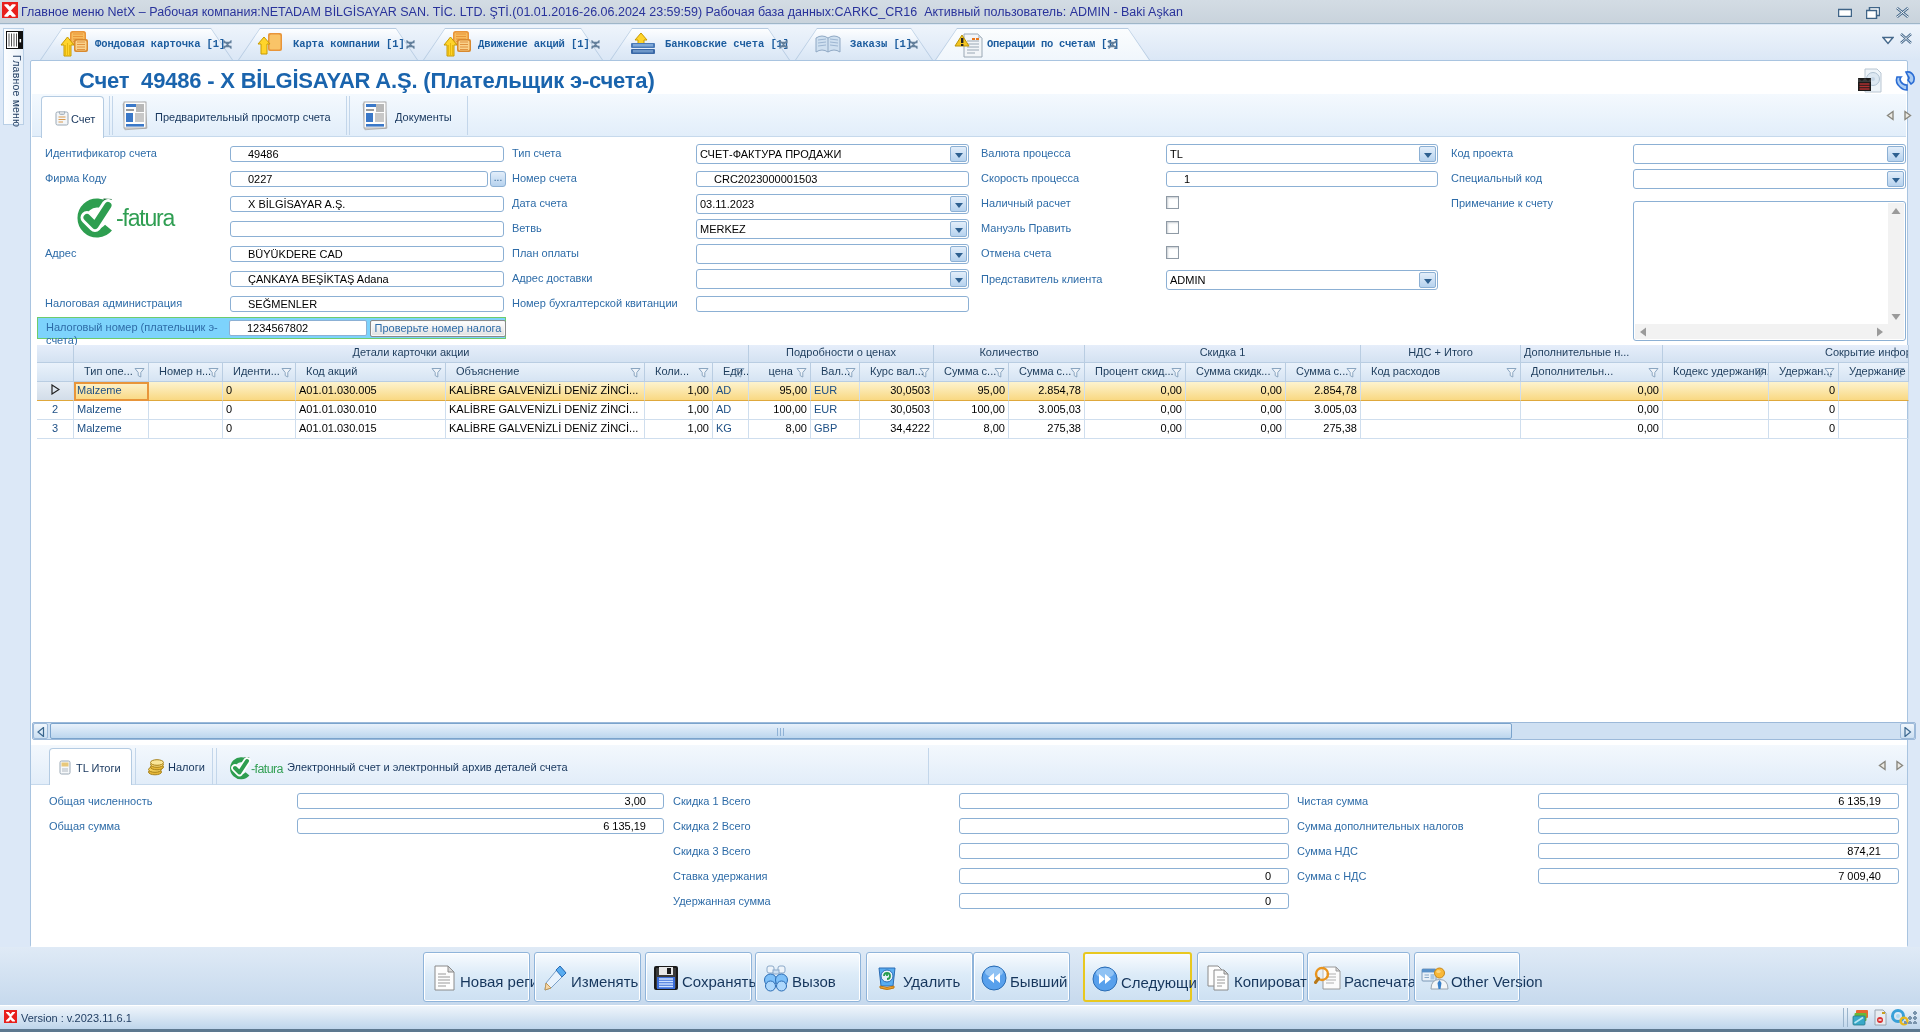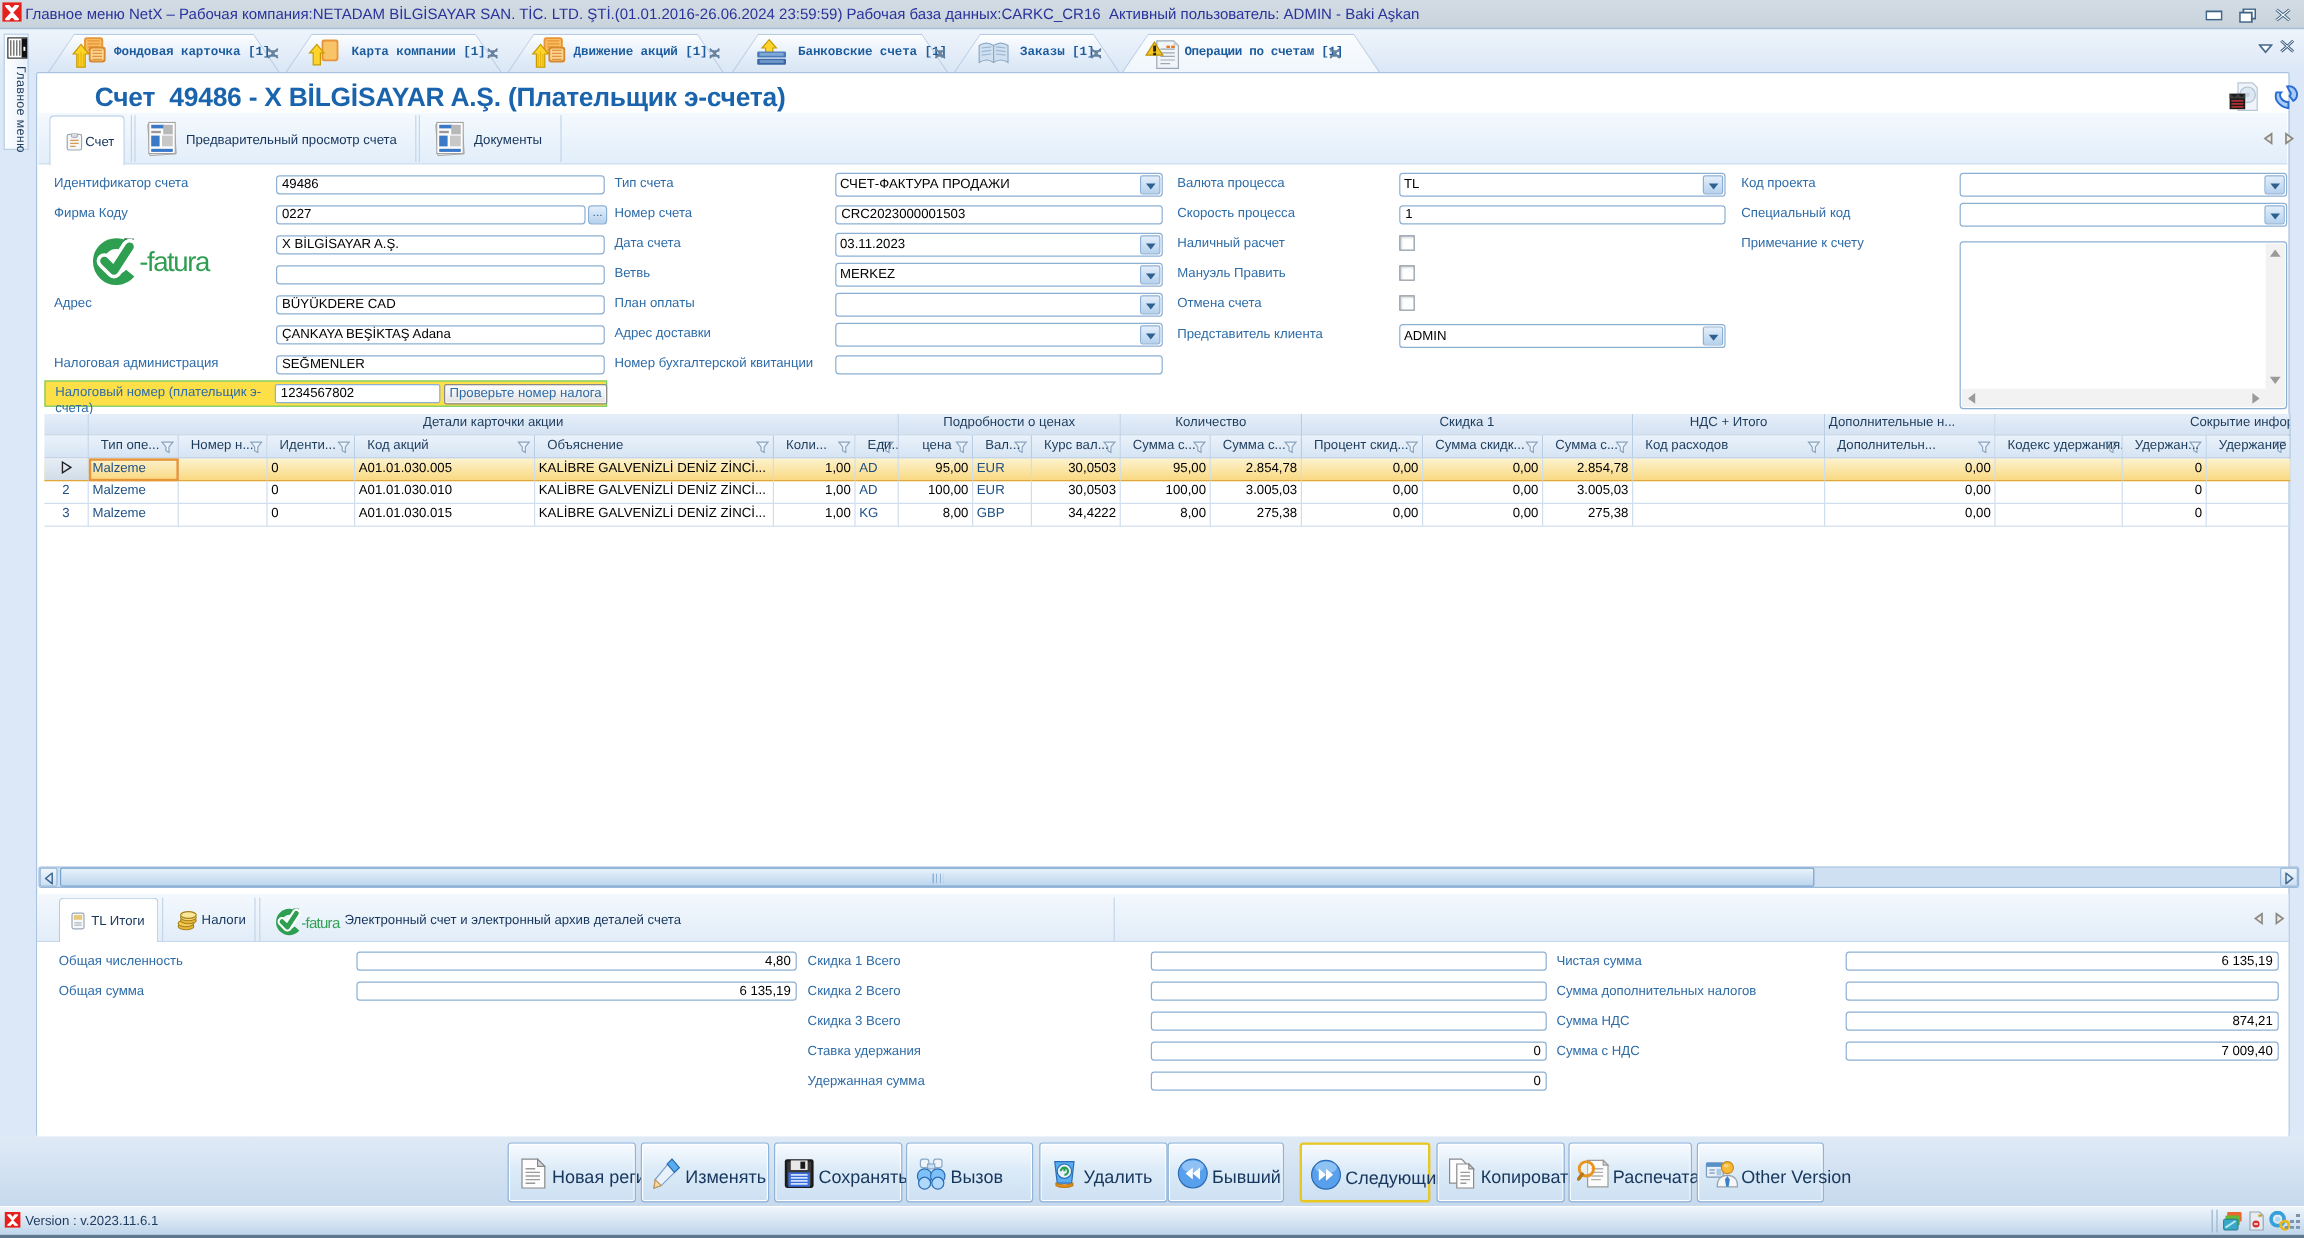--- a/index.html
+++ b/index.html
@@ -45,31 +45,31 @@
 #subtabs { position:absolute; left:1px; top:33px; width:1874px; height:43px;
   background:linear-gradient(#f4f9fe,#e2eefa); border-bottom:1px solid #c6d9ec; }
 .stab-sep { position:absolute; top:2px; height:39px; width:1px; background:#c3d6ea; }
 #stab1 { position:absolute; left:9px; top:2px; width:63px; height:42px; background:#fff;
   border:1px solid #b4cbe2; border-bottom:none; border-radius:4px 4px 0 0; }
 .stxt { font-size:11px; color:#16355c; white-space:nowrap; position:absolute; }
 
 
 .lbl { position:absolute; color:#2e6ca8; font-size:11px; white-space:nowrap; }
 .inp { position:absolute; height:16px; border:1px solid #8cb0d4; border-radius:3px; background:#fff;
-  font-size:11px; padding:0 4px; line-height:14px; color:#000; white-space:nowrap; overflow:hidden; }
+  font-size:11px; padding:0 17px; line-height:14px; color:#000; white-space:nowrap; overflow:hidden; }
 .combo { position:absolute; height:20px; border:1px solid #8cb0d4; border-radius:3px; background:#fff;
   font-size:11px; padding:1px 3px; line-height:16px; color:#000; }
 .cbtn { position:absolute; right:1px; top:1px; bottom:1px; width:17px; border-radius:2px;
   background:linear-gradient(#e3eefa,#b6d2ee); border:1px solid #8cb0d4; }
 .cbtn:after { content:""; position:absolute; left:4px; top:6px; width:0; height:0;
   border:4px solid transparent; border-top:5px solid #2e6090; }
 .chk { position:absolute; width:13px; height:13px; background:#fff; border:1px solid #8f9aa5; box-shadow:inset 1px 1px 2px #c8cdd2; }
 
 
-#greenband { position:absolute; left:6px; top:256px; width:469px; height:22px; background:#fde047; border:1px solid #6fcc6b; }
+#greenband { position:absolute; left:6px; top:256px; width:469px; height:22px; background:#7dd3fc; border:1px solid #6fcc6b; }
 
 
 #grid { position:absolute; left:6px; top:284px; width:1872px; }
 .grow { display:flex; }
 .gcell { border-right:1px solid #cfdeee; border-bottom:1px solid #cfdeee; overflow:hidden;
   font-size:11px; padding:2px 3px 0 3px; white-space:nowrap; height:19px; }
 .ghead { background:linear-gradient(#eaf2fb,#d6e4f3); color:#1d3c5c; border-right:1px solid #b9cde2; border-bottom:1px solid #b9cde2; padding-left:10px; }
 .ggroup { background:linear-gradient(#e6eefa,#d4e2f2); color:#1d3c5c; text-align:center;
   border-right:1px solid #b9cde2; border-bottom:1px solid #b9cde2; height:18px; padding-top:1px; }
 .num { text-align:right; }
@@ -576,21 +576,21 @@
     </div>
     <svg style="position:absolute;left:1846px;top:15px" width="10" height="11">
         <path d="M8 1.5 L2.5 5.5 L8 9.5 Z" fill="#eceae4" stroke="#8a8880" stroke-width="1.4"></path>
       </svg>
     <svg style="position:absolute;left:1864px;top:15px" width="10" height="11">
         <path d="M2 1.5 L7.5 5.5 L2 9.5 Z" fill="#eceae4" stroke="#8a8880" stroke-width="1.4"></path>
       </svg>
   </div>
   <div id="bpanel">
     <div class="lbl" style="left:18px;top:10px">Общая численность</div>
-    <div class="inp num" style="left:266px;top:8px;width:367px">4,80</div>
+    <div class="inp num" style="left:266px;top:8px;width:367px">3,00</div>
     <div class="lbl" style="left:18px;top:35px">Общая сумма</div>
     <div class="inp num" style="left:266px;top:33px;width:367px">6 135,19</div>
     <div class="lbl" style="left:642px;top:10px">Скидка 1 Всего</div>
     <div class="inp num" style="left:928px;top:8px;width:330px"></div>
     <div class="lbl" style="left:642px;top:35px">Скидка 2 Всего</div>
     <div class="inp num" style="left:928px;top:33px;width:330px"></div>
     <div class="lbl" style="left:642px;top:60px">Скидка 3 Всего</div>
     <div class="inp num" style="left:928px;top:58px;width:330px"></div>
     <div class="lbl" style="left:642px;top:85px">Ставка удержания</div>
     <div class="inp num" style="left:928px;top:83px;width:330px">0</div>

